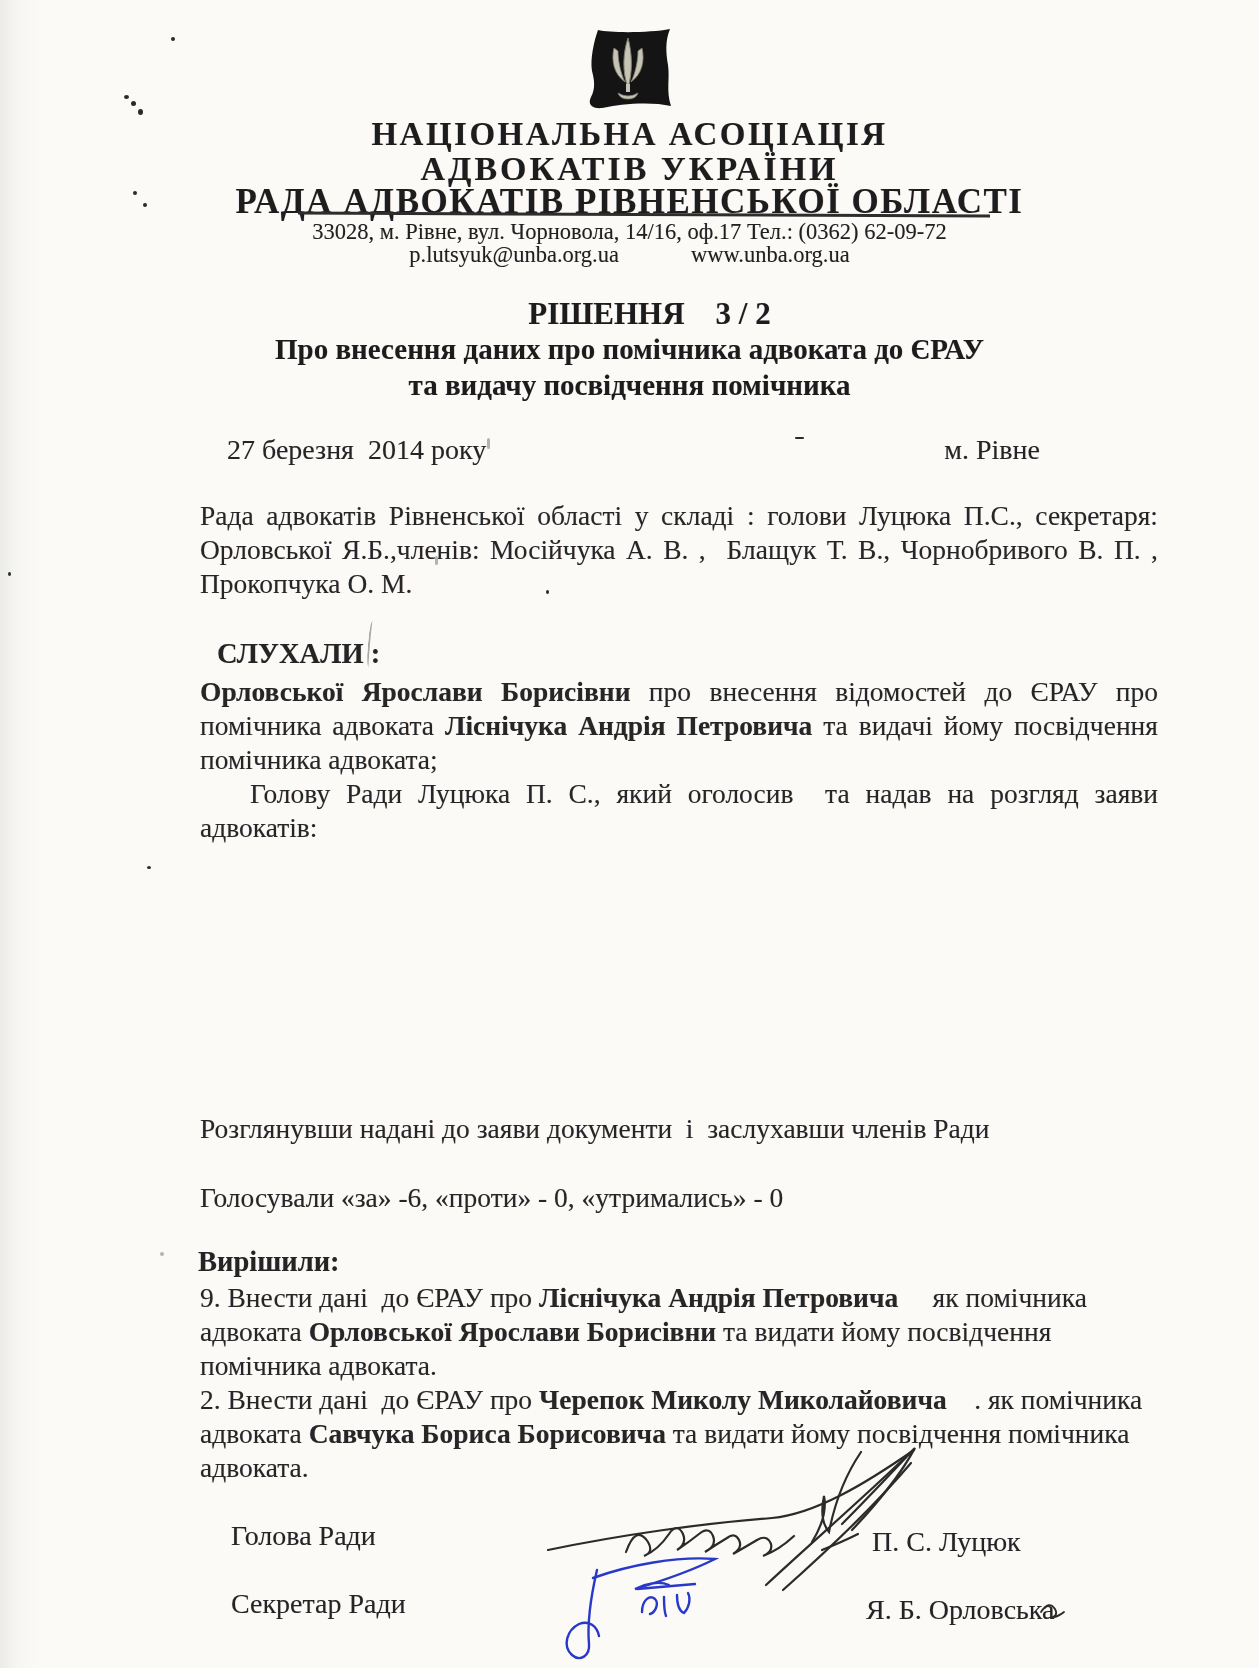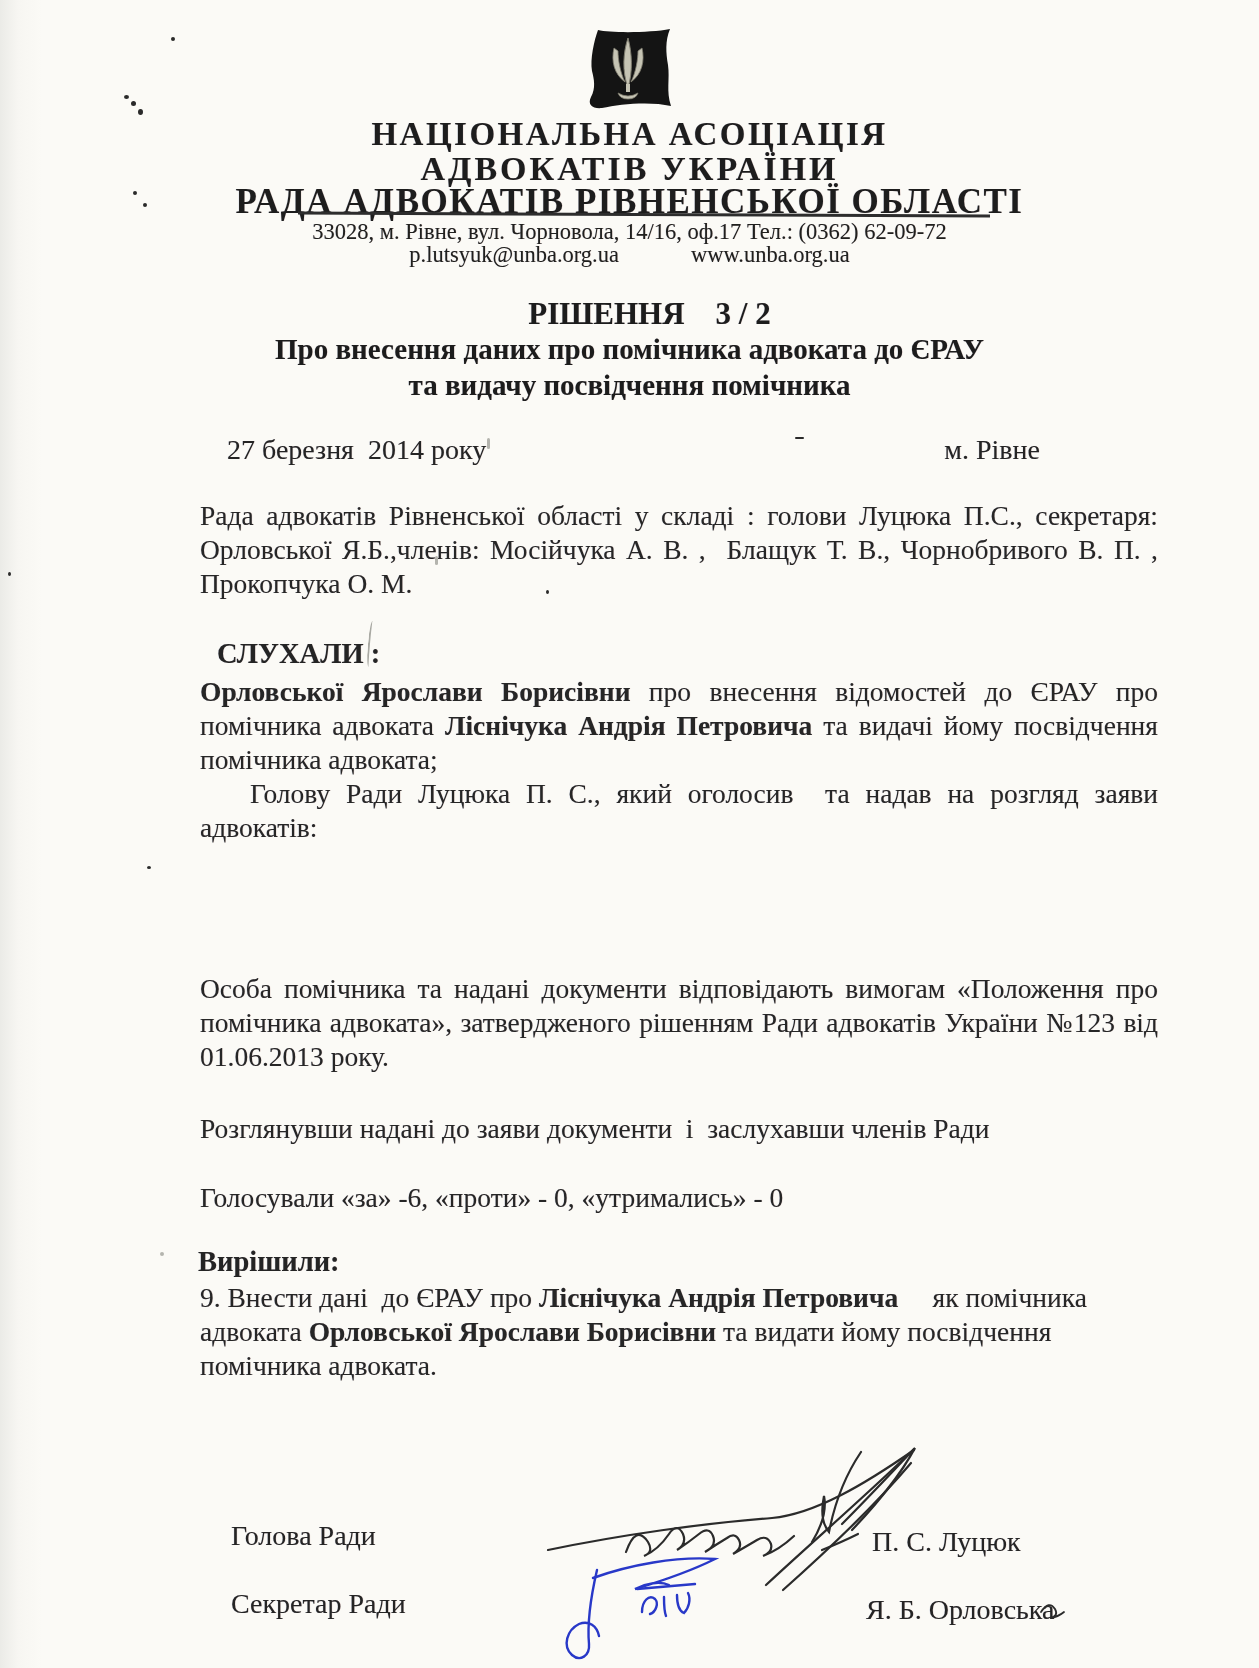--- a/index.html
+++ b/index.html
@@ -80,28 +80,28 @@
 
   <div class="abs para" style="left:200px;top:499px;width:958px;">Рада адвокатів Рівненської області у складі : голови Луцюка П.С., секретаря: Орловської Я.Б.,членів: Мосійчука А. В. ,  Блащук Т. В., Чорнобривого В. П. , Прокопчука О. М.</div>
 
   <div class="abs heading" style="left:217px;top:638px;">СЛУХАЛИ :</div>
 
   <div class="abs" style="left:200px;top:675px;width:958px;">
     <div class="para"><span class="b">Орловської Ярослави Борисівни</span><span> про внесення відомостей до ЄРАУ про помічника адвоката </span><span class="b">Ліснічука Андрія Петровича</span><span> та видачі йому посвідчення помічника адвоката;</span></div>
     <div class="para lead">Голову Ради Луцюка П. С., який оголосив  та надав на розгляд заяви адвокатів:</div>
   </div>
 
-  <div class="abs para" style="left:200px;top:972px;width:958px;">Особа помічника та надані документи відповідають вимогам «Положення про помічника адвоката», затвердженого рішенням Ради адвокатів України №123 від 01.06.2013 року.</div>
 
   <div class="abs para left" style="left:200px;top:1112px;width:958px;">Розглянувши надані до заяви документи  і  заслухавши членів Ради</div>
 
   <div class="abs para left" style="left:200px;top:1181px;width:958px;">Голосували «за» -6, «проти» - 0, «утримались» - 0</div>
 
   <div class="abs heading" style="left:198px;top:1246px;">Вирішили:</div>
   <div class="abs para left" style="left:200px;top:1281px;width:958px;"><span>9. Внести дані  до ЄРАУ про </span><span class="b">Ліснічука Андрія Петровича</span><span>     як помічника адвоката </span><span class="b">Орловської Ярослави Борисівни</span><span> та видати йому посвідчення помічника адвоката.</span></div>
+  <div class="abs para left" style="left:200px;top:1383px;width:960px;"><span>2. Внести дані  до ЄРАУ про </span><span class="b">Черепок Миколу Миколайовича</span><span>    . як помічника адвоката </span><span class="b">Савчука Бориса Борисовича</span><span> та видати йому посвідчення помічника адвоката.</span></div>
 
   <div class="abs sig-label" style="left:231px;top:1520px;">Голова Ради</div>
   <div class="abs sig-label" style="left:872px;top:1526px;">П. С. Луцюк</div>
   <div class="abs sig-label" style="left:231px;top:1588px;">Секретар Ради</div>
   <div class="abs sig-label" style="left:866px;top:1594px;">Я. Б. Орловська</div>
 
   <div class="abs" style="left:540px;top:1422px;width:395px;height:175px;">
     <svg width="395" height="175" viewBox="0 0 395 175" fill="none" stroke="#2b2b2b" stroke-width="2.2" stroke-linecap="round">
       <path d="M8,128 C80,113 165,101 232,96 C275,92 325,62 374,28"></path>
       <path d="M86,130 q10,-28 22,-10 q6,10 -4,14 q14,-6 25,-22 q8,-12 14,0 q4,10 -6,16 q12,-8 22,-16 q10,-8 14,2 q4,10 -8,16 q12,-8 22,-14 q8,-6 12,2 q4,8 -6,14 q14,-8 24,-14 q10,-6 14,4 q2,8 -8,12 q16,-6 31,-20"></path>

